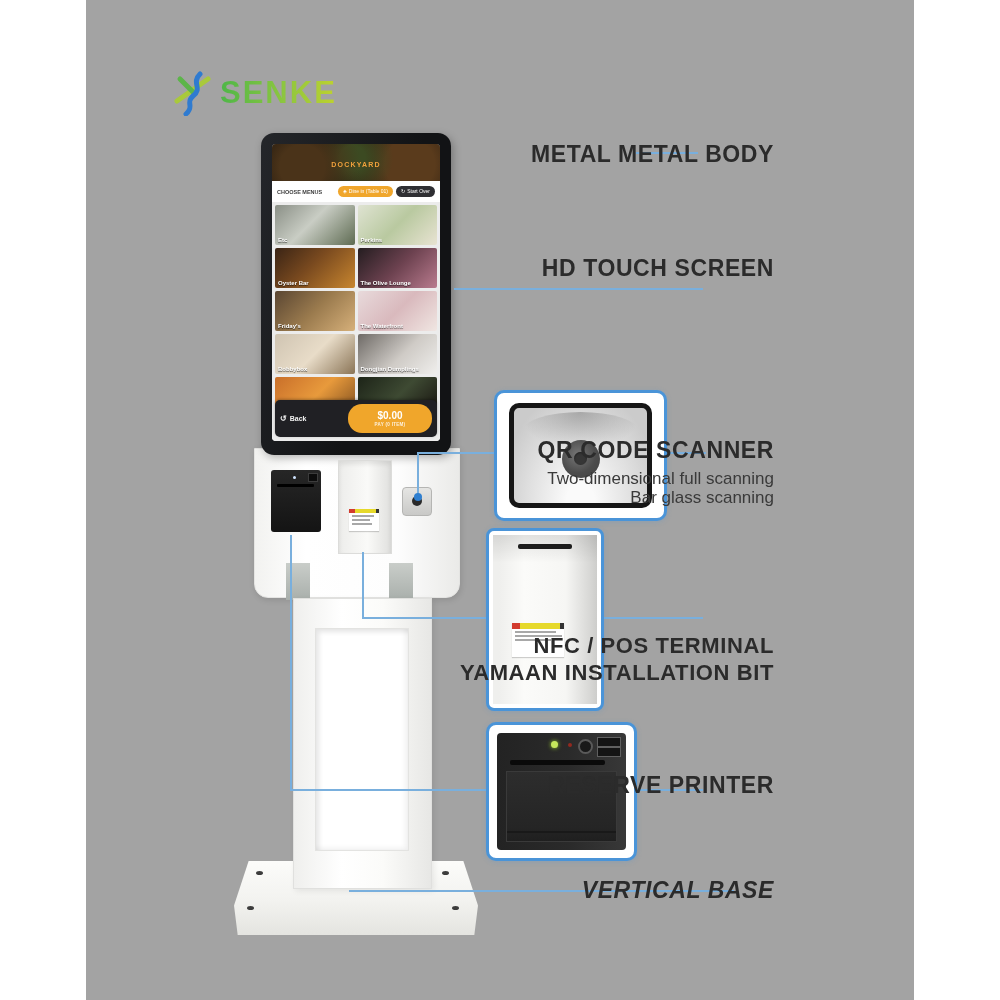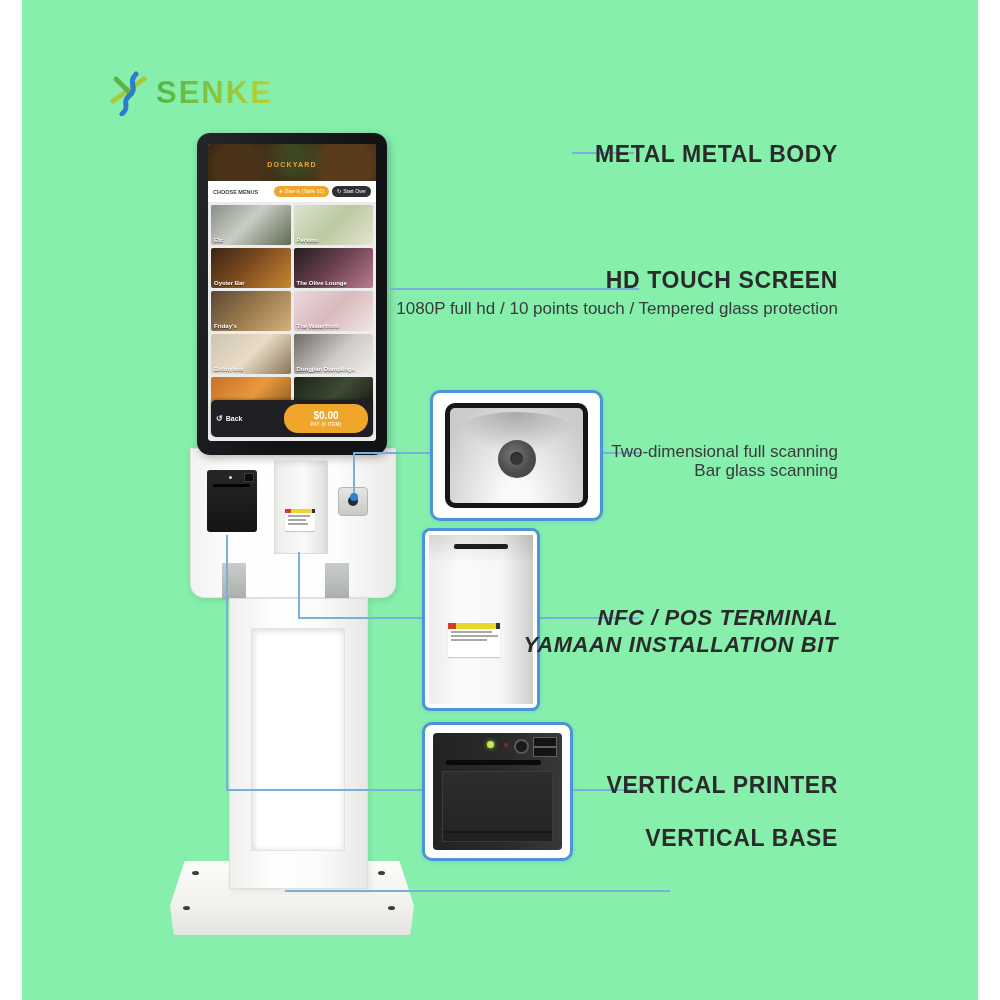--- a/index.html
+++ b/index.html
@@ -1,16 +1,16 @@
 <!DOCTYPE html>
 <html><head>
 <meta charset="utf-8">
 <style>
   html,body{margin:0;padding:0;background:#fff;}
-  .canvas{position:relative;width:956px;height:1000px;background:#86efac;overflow:hidden;
+  .canvas{position:relative;width:828px;height:1000px;background:#a3a3a3;overflow:hidden;
           font-family:"Liberation Sans",sans-serif;margin:0 auto;}
 
   
   .logo{position:absolute;left:86px;top:70px;display:flex;align-items:center;gap:6px;z-index:6;}
   .brand-text{font-size:31px;font-weight:700;letter-spacing:2px;
     background:linear-gradient(90deg,#4eb648,#8dc63f 55%,#bfd22e);
     -webkit-background-clip:text;background-clip:text;color:#6fbf3c;-webkit-text-fill-color:transparent;}
 
   
   .bezel{position:absolute;left:175px;top:133px;width:190px;height:322px;z-index:3;
@@ -143,23 +143,23 @@
   #ln-tp-v{left:204px;top:535px;width:2px;height:256px;}
   #ln-tp-h1{left:204px;top:789px;width:196px;height:2px;}
   #ln-tp-h2{left:545px;top:789px;width:72px;height:2px;}
   #ln-base{left:263px;top:890px;width:385px;height:2px;}
 
   
   .lbl{position:absolute;right:140px;text-align:right;z-index:6;}
   .lbl h2{margin:0;font-size:23px;font-weight:700;color:#2b2b2b;letter-spacing:.6px;white-space:nowrap;}
   .lbl .sub{font-size:17px;color:#3a3a3a;margin-top:5px;line-height:19px;white-space:nowrap;}
   .lbl .sub2{font-size:17px;color:#3a3a3a;line-height:19px;white-space:nowrap;}
-  #lbl-metal{top:141px;} #lbl-hd{top:267px;} #lbl-qr{top:437px;}
-  #lbl-nfc{top:604px;font-style:italic;} #lbl-nfc h2{font-size:22px;line-height:27px;}
-  #lbl-tp{top:772px;} #lbl-base{top:825px;}
+  #lbl-metal{top:141px;} #lbl-hd{top:255px;} #lbl-qr{top:437px;}
+  #lbl-nfc{top:632px;} #lbl-nfc h2{font-size:22px;line-height:27px;}
+  #lbl-tp{top:772px;} #lbl-base{top:877px;font-style:italic;}
 </style>
 </head>
 <body>
 
 <div class="canvas">
 
   <div class="logo">
     <svg width="42" height="46" viewBox="0 0 42 46">
       <path d="M5 31 L36 9" stroke="#a9c93b" stroke-width="5" stroke-linecap="round" fill="none"></path>
       <path d="M8 9 L21 22" stroke="#5cb549" stroke-width="5" stroke-linecap="round" fill="none"></path>
@@ -307,30 +307,30 @@
   <div class="cline" id="ln-tp-v"></div>
   <div class="cline" id="ln-tp-h1"></div>
   <div class="cline" id="ln-tp-h2"></div>
   <div class="cline" id="ln-base"></div>
 
   <div class="lbl" id="lbl-metal">
     <h2>METAL METAL BODY</h2>
   </div>
   <div class="lbl" id="lbl-hd">
     <h2>HD TOUCH SCREEN</h2>
-    <div class="sub">1080P full hd / 10 points touch / Tempered glass protection</div>
   </div>
   <div class="lbl" id="lbl-qr">
+    <h2>QR CODE SCANNER</h2>
     <div class="sub">Two-dimensional full scanning</div>
     <div class="sub2">Bar glass scanning</div>
   </div>
   <div class="lbl" id="lbl-nfc">
     <h2>NFC / POS TERMINAL</h2>
     <h2>YAMAAN INSTALLATION BIT</h2>
   </div>
   <div class="lbl" id="lbl-tp">
-    <h2>VERTICAL PRINTER</h2>
+    <h2>RESERVE PRINTER</h2>
   </div>
   <div class="lbl" id="lbl-base">
     <h2>VERTICAL BASE</h2>
   </div>
 
 </div>
 
 </body></html>

